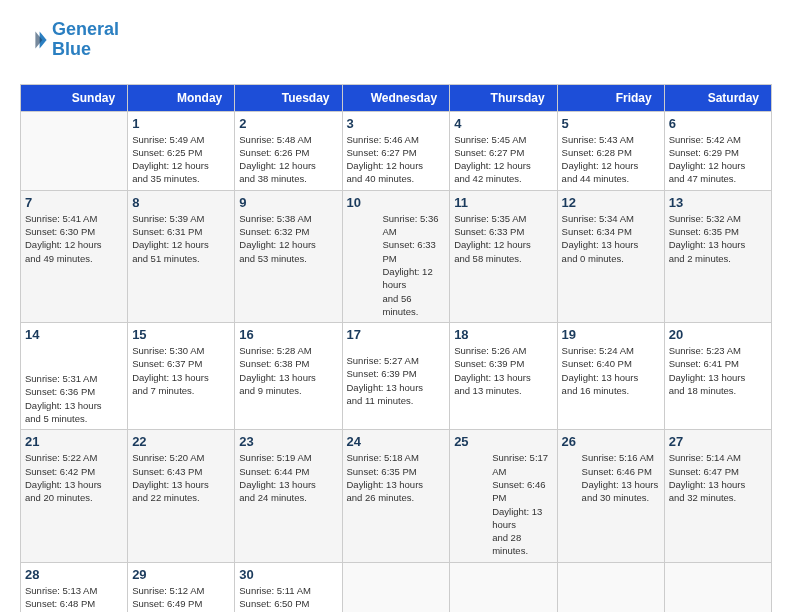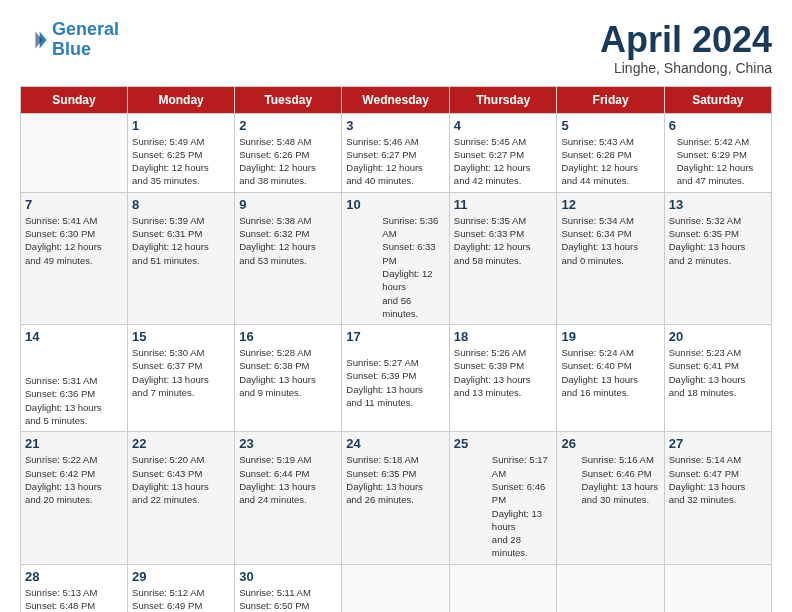--- a/index.html
+++ b/index.html
@@ -7,21 +7,21 @@
       font-family: Arial, sans-serif;
       background: #fff;
       width: 792px;
       min-height: 612px;
       padding: 20px;
     }
     .header {
       display: flex;
       justify-content: space-between;
       align-items: flex-start;
-      margin-bottom: 10px;
+      margin-bottom: 24px;
       gap: 44px;
     }
     .logo {
       display: flex;
       align-items: center;
       gap: 4px;
     }
     .logo-text {
       font-size: 18px;
       font-weight: bold;
@@ -46,26 +46,26 @@
     }
     .location {
       font-size: 14px;
       color: #444;
     }
     table {
       width: 100%;
       border-collapse: collapse;
     }
     thead tr th {
-      background-color: #b91c1c;
+      background-color: #1d4ed8;
       color: #fff;
       font-size: 12px;
       font-weight: bold;
-      padding: 6px 4px;
-      text-align: center;
+      padding: 6px 12px;
+      text-align: right;
       border: 1px solid #ccc;
     }
     tbody tr td {
       vertical-align: top;
       border: 1px solid #ccc;
       padding: 4px;
       width: 108px;
       min-height: 80px;
       background: #fff;
     }
@@ -95,24 +95,20 @@
   <div class="logo">
     <svg class="logo-icon" viewBox="0 0 40 40">
       <polygon points="28,8 38,20 28,32" fill="#2b7fc1"></polygon>
       <polygon points="22,8 32,20 22,32" fill="#1a3a5c" opacity="0.6"></polygon>
     </svg>
     <div class="logo-text">
       <div><span>General</span></div>
       <div><span style="color:#2b7fc1">Blue</span></div>
     </div>
   </div>
-  <div class="title-block">
-    <div class="month-title">April 2024</div>
-    <div class="location">Linghe, Shandong, China</div>
-  </div>
 </div>
 
 <table>
   <thead>
     <tr>
     <th>Sunday</th>
         <th>Monday</th>
         <th>Tuesday</th>
         <th>Wednesday</th>
         <th>Thursday</th>
@@ -153,21 +149,21 @@
         </td>
         <td>
           <span class="day-num">5</span>
           <div class="day-info" style="white-space: pre-line;">Sunrise: 5:43 AM
 Sunset: 6:28 PM
 Daylight: 12 hours
 and 44 minutes.</div>
         </td>
         <td>
           <span class="day-num">6</span>
-          <div class="day-info" style="white-space: pre-line; margin-left: 8px;">Sunrise: 5:42 AM
+          <div class="day-info" style="white-space: pre-line;">Sunrise: 5:42 AM
 Sunset: 6:29 PM
 Daylight: 12 hours
 and 47 minutes.</div>
         </td>
       </tr>
       <tr>
         <td>
           <span class="day-num">7</span>
           <div class="day-info" style="white-space: pre-line;">Sunrise: 5:41 AM
 Sunset: 6:30 PM

